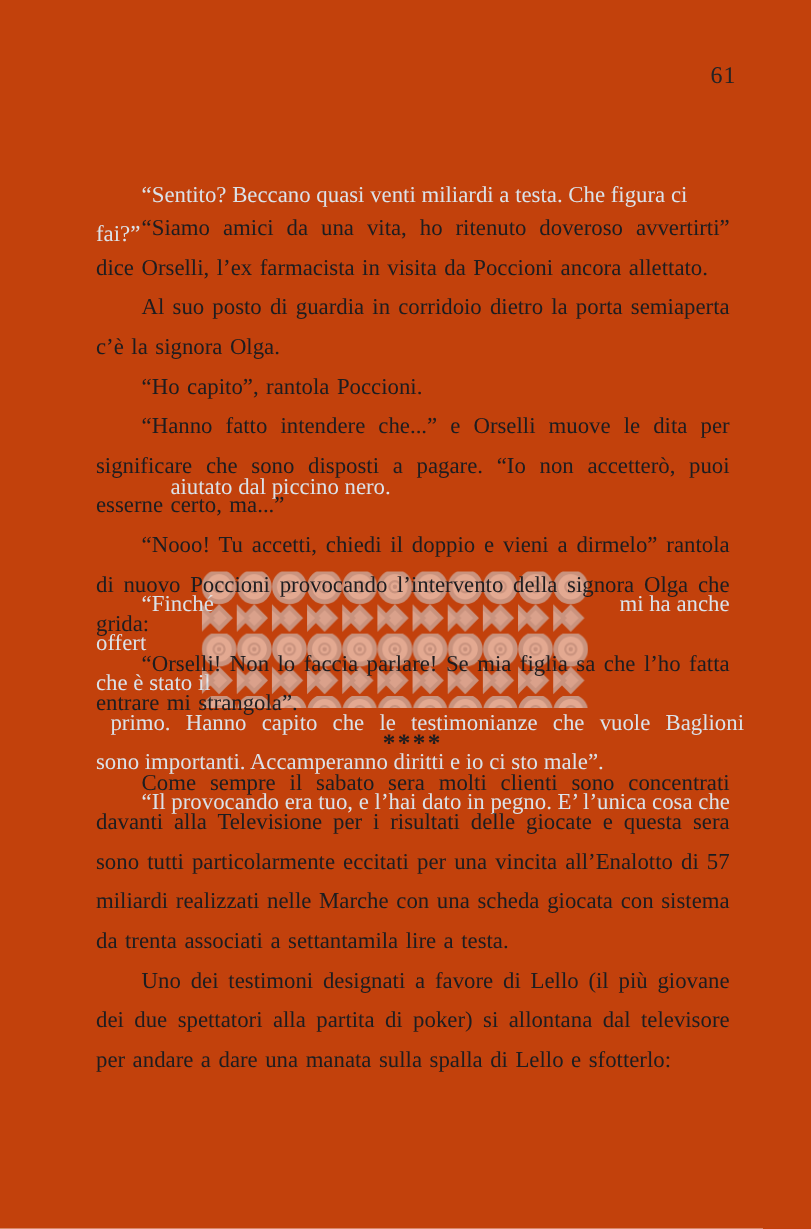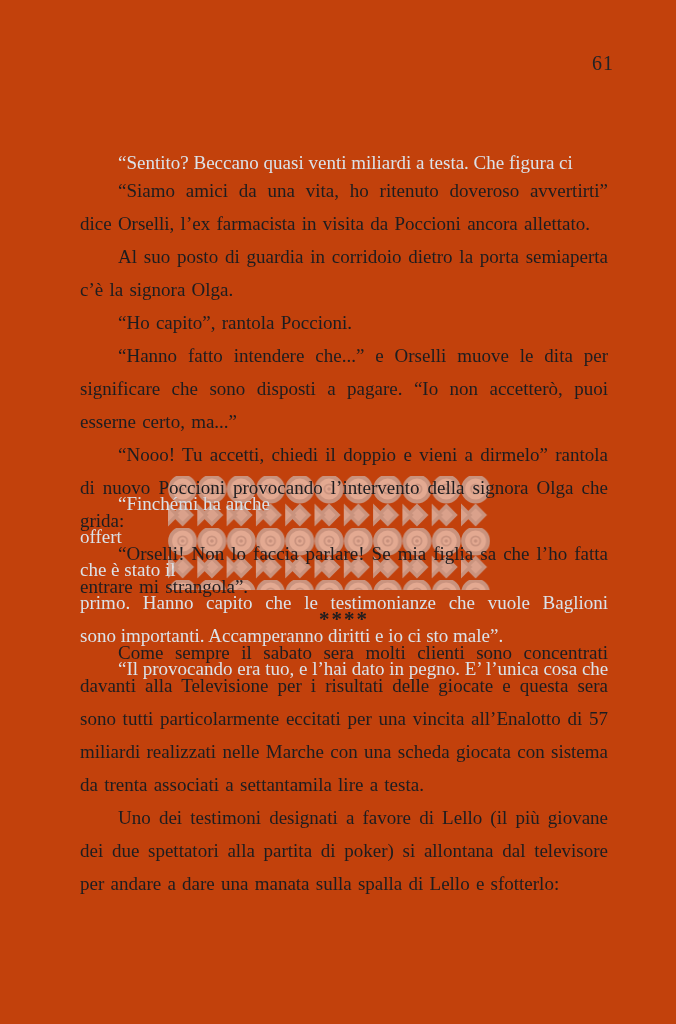--- a/index.html
+++ b/index.html
@@ -21,23 +21,23 @@
     position:absolute;left:80px;top:0;width:528px;height:1024px;
     pointer-events:none;
   }
   .ghost-line{
     position:absolute;width:528px;
     font-size:19px;line-height:33px;
     color:#dbe2e9;
     white-space:nowrap;overflow:hidden;
   }
   .ghost-line.indent{padding-left:38px;width:490px;}
-  .ghost-line.justify{white-space:normal;text-align:justify;text-align-last:justify;}
+  .ghost-line.justify{white-space:normal;text-align:justify;text-align-last:justify;margin-left:12px;}
   .ghost-line.right{text-align:left;}
-  .ghost-line.split{display:flex;justify-content:flex-start;padding-left:38px;width:490px;}
+  .ghost-line.split{display:flex;justify-content:space-between;padding-left:38px;width:490px;}
   
   .watermark{
     position:absolute;left:168px;top:476px;
     opacity:0.55;
   }
   
   .text-block{
     position:absolute;left:80px;top:174px;width:528px;
     font-size:19px;line-height:33px;
     color:#1d1d20;
@@ -62,20 +62,22 @@
 </style>
 </head>
 <body>
 
 <div class="page">
 
   <div class="page-number">61</div>
 
   <div class="ghost-layer">
     <div class="ghost-line indent" style="top:146px">“Sentito? Beccano quasi venti miliardi a testa. Che figura ci</div>
+    <div class="ghost-line" style="top:179px">fai?”</div>
+    <div class="ghost-line" style="top:390px;padding-left:62px;width:466px;">aiutato dal piccino nero.</div>
     <div class="ghost-line split" style="top:487px">
       <span>“Finché</span>
       <span>mi ha anche</span>
     </div>
     <div class="ghost-line" style="top:520px">offert</div>
     <div class="ghost-line right" style="top:553px">che è stato il</div>
     <div class="ghost-line justify" style="top:586px">primo. Hanno capito che le testimonianze che vuole Baglioni</div>
     <div class="ghost-line" style="top:619px">sono importanti. Accamperanno diritti e io ci sto male”.</div>
     <div class="ghost-line indent" style="top:652px">“Il provocando era tuo, e l’hai dato in pegno. E’ l’unica cosa che</div>
   </div>

